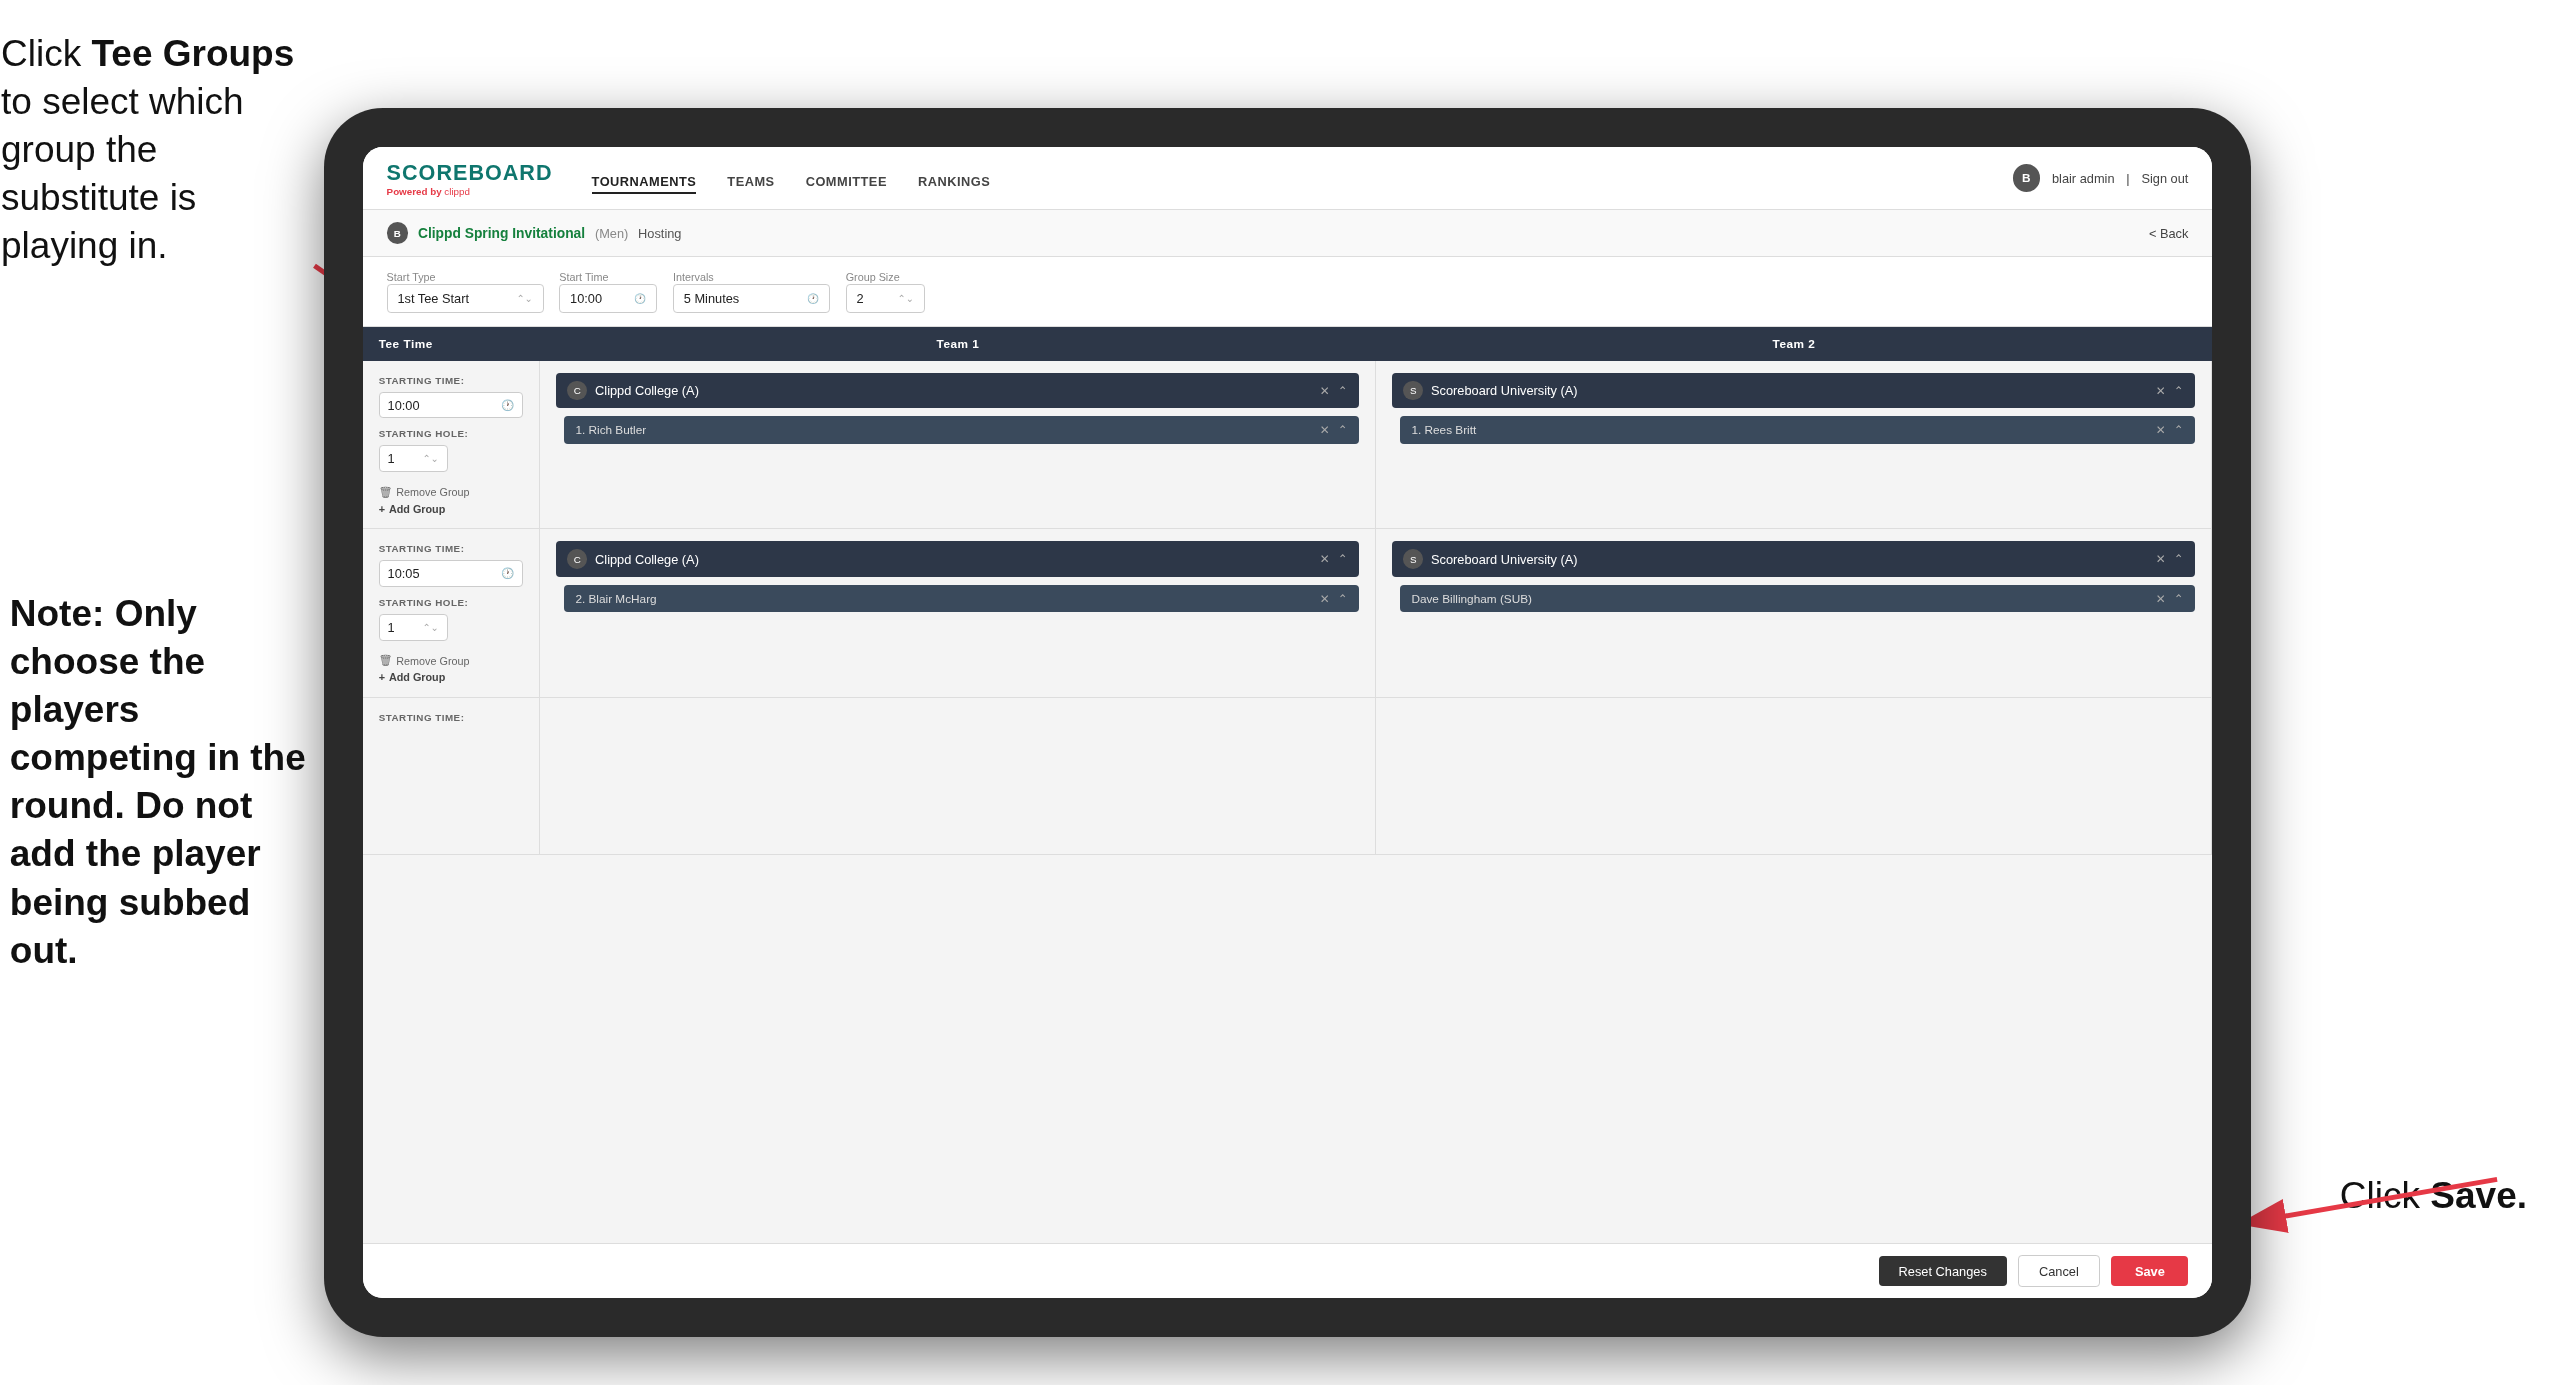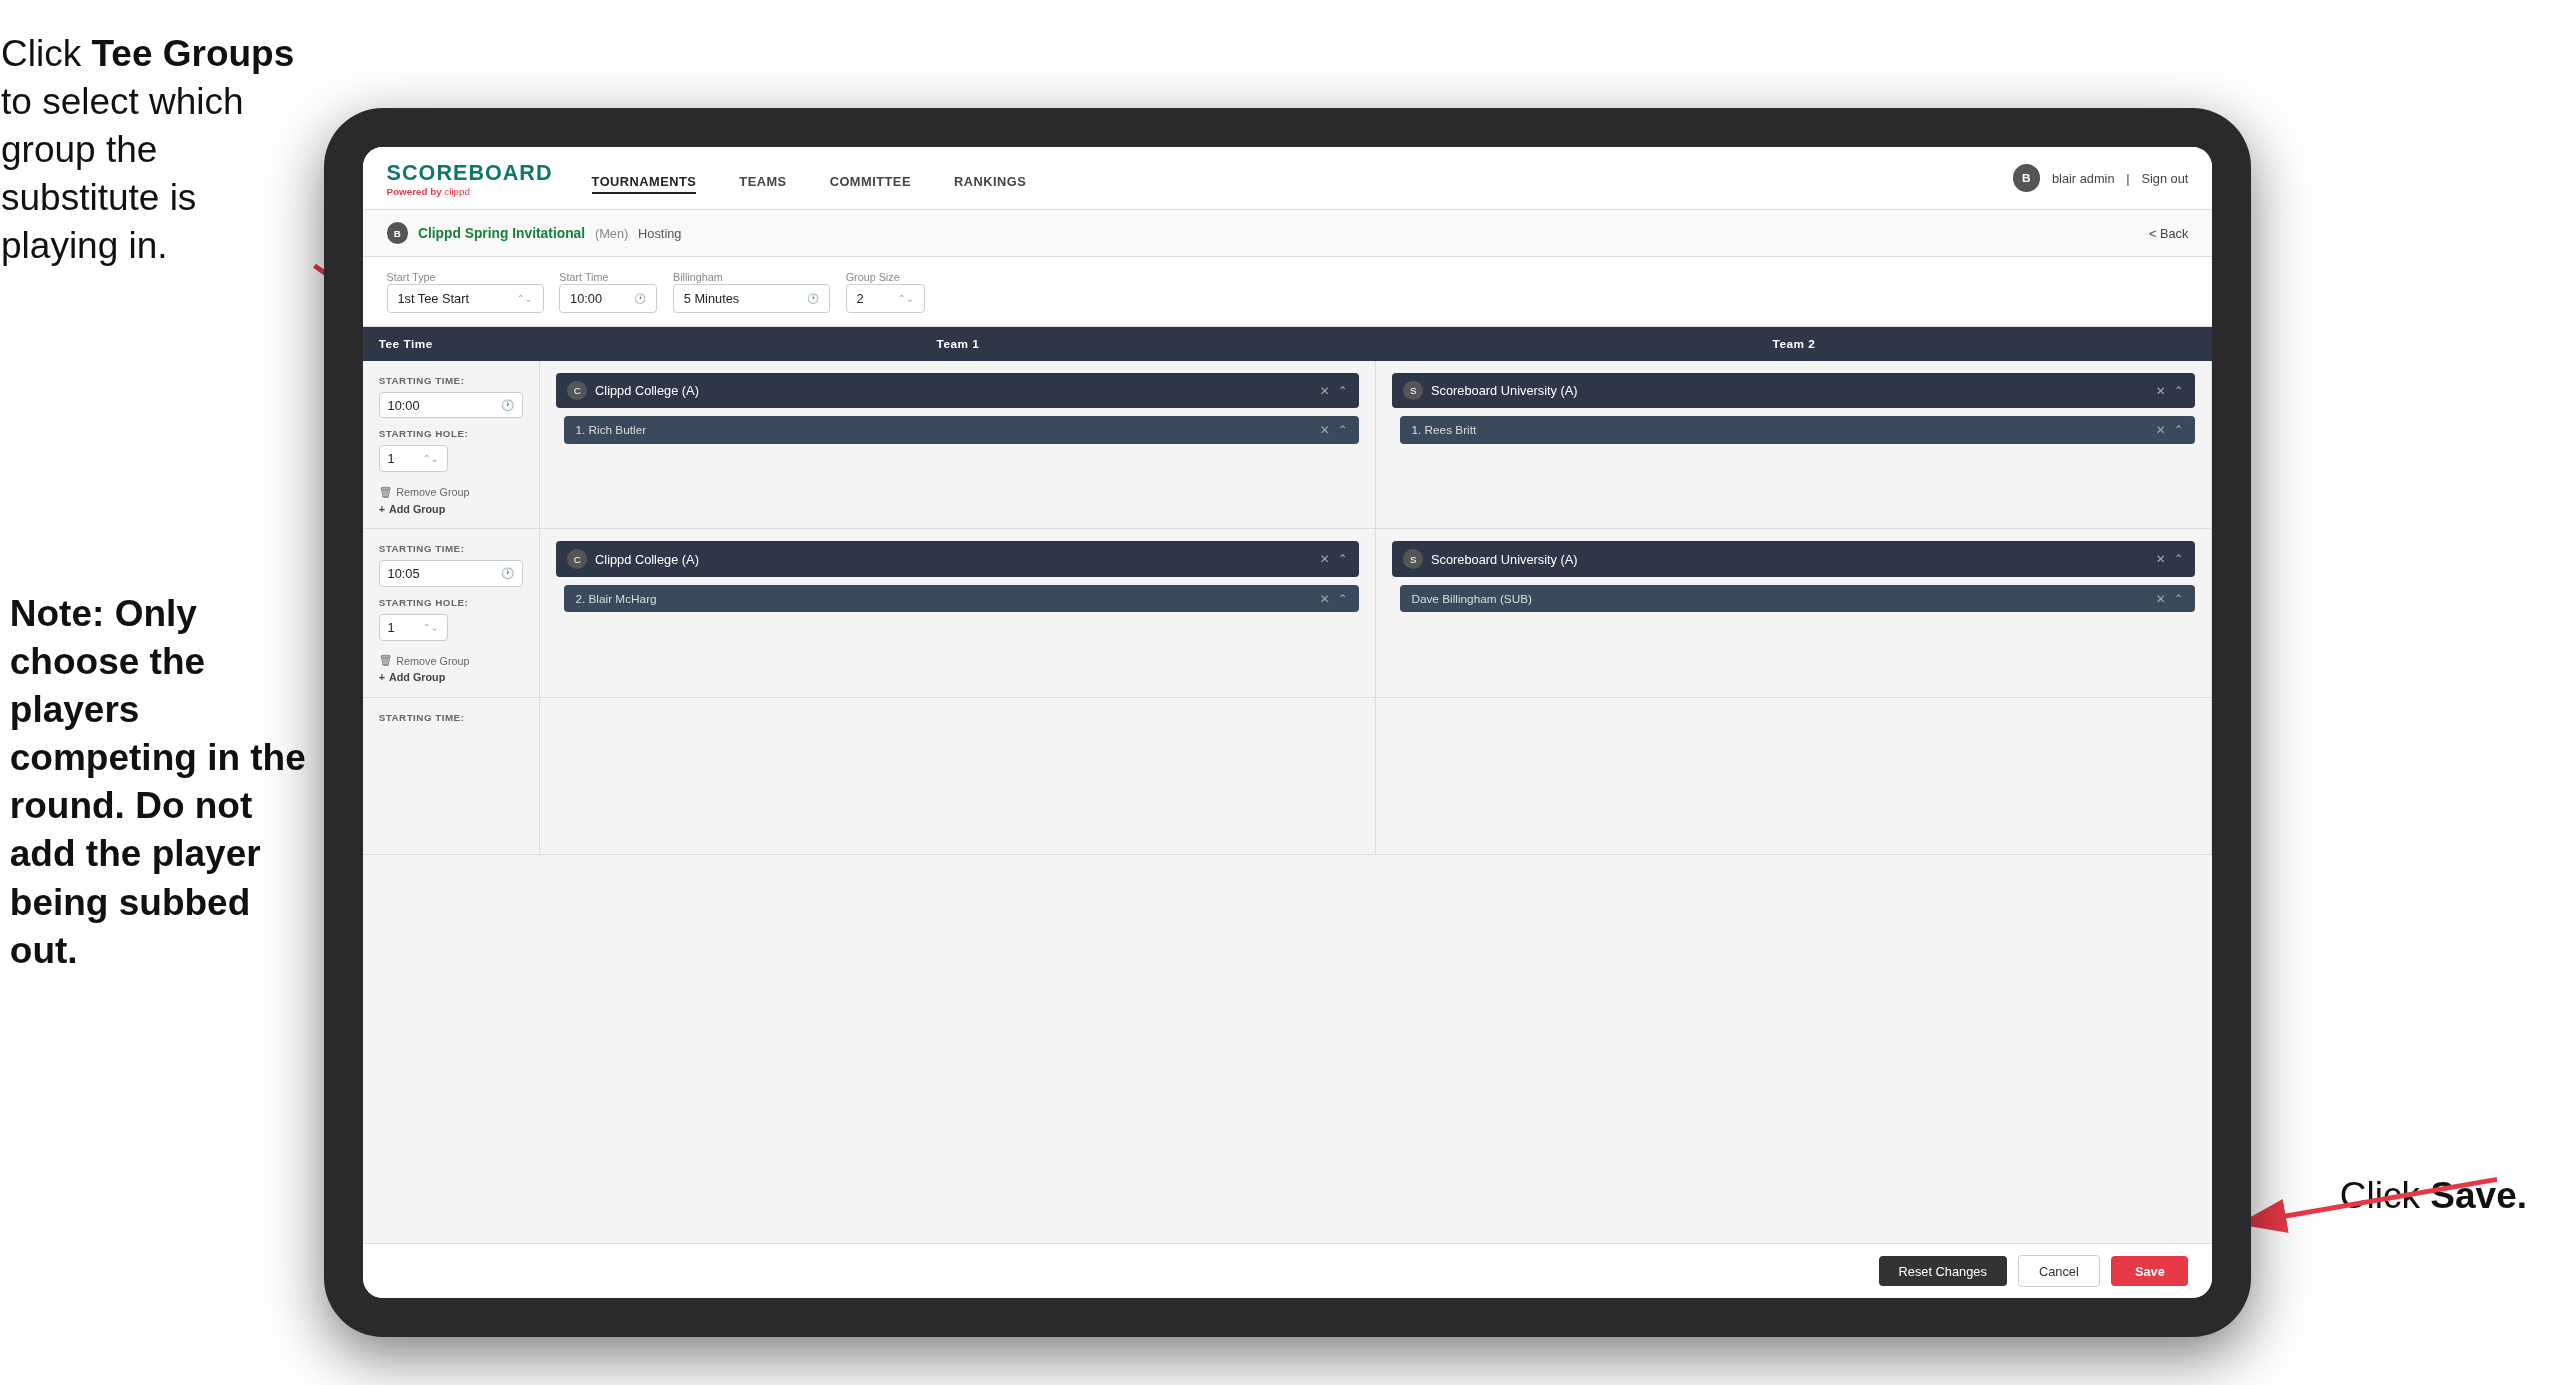--- a/index.html
+++ b/index.html
@@ -98,21 +98,21 @@
       color: #888;
     }
 
     .logo-powered span {
       color: #e63946;
       font-weight: 700;
     }
 
     .nav-links {
       display: flex;
-      gap: 43px;
+      gap: 31px;
       flex: 1;
       margin-top: 8px;
     }
 
     .nav-link {
       font-size: 12.8px;
       font-weight: 600;
       color: #444;
       letter-spacing: 0.5px;
       cursor: pointer;
@@ -571,21 +571,21 @@
           </div>
         </div>
         <div class="setting-group">
           <span class="setting-group-label">Start Time</span>
           <div class="setting-input setting-input-sm">
             <span>10:00</span>
             <span class="spinner">🕐</span>
           </div>
         </div>
         <div class="setting-group">
-          <span class="setting-group-label">Billingham</span>
+          <span class="setting-group-label">Intervals</span>
           <div class="setting-input">
             <span>5 Minutes</span>
             <span class="spinner">🕐</span>
           </div>
         </div>
         <div class="setting-group">
           <span class="setting-group-label">Group Size</span>
           <div class="setting-input setting-input-xs">
             <span>2</span>
             <span class="spinner">⌃⌄</span>

